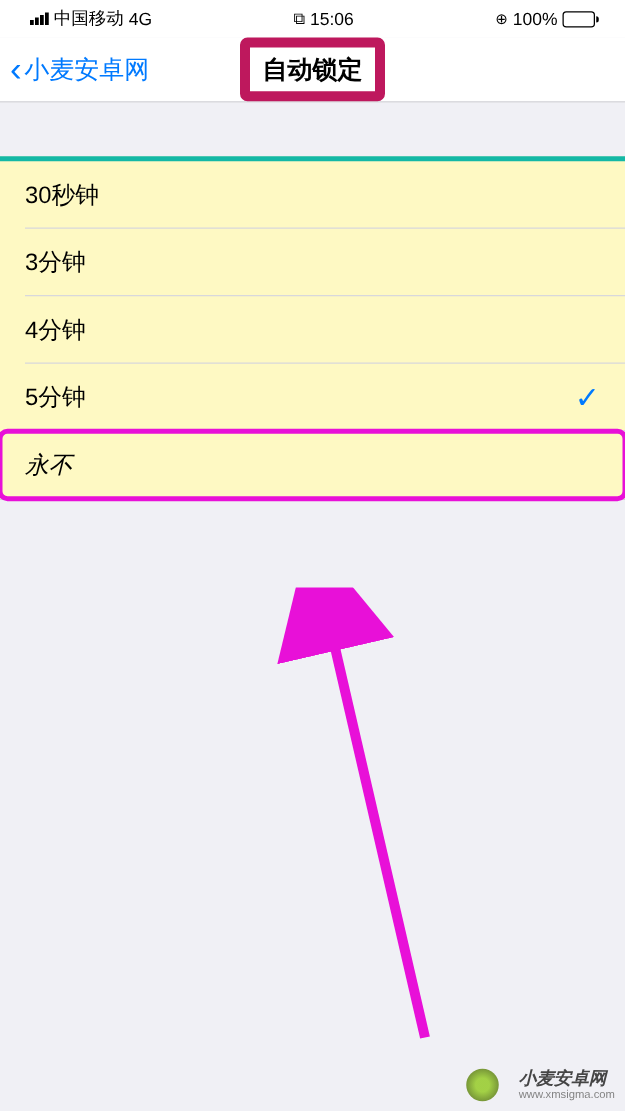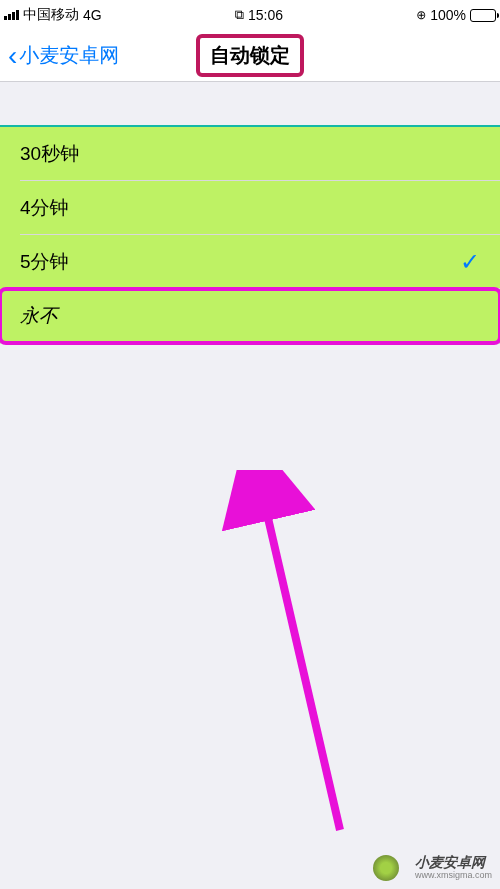--- a/index.html
+++ b/index.html
@@ -11,21 +11,21 @@
       position: relative;
       overflow: hidden;
     }
     .status-bar {
       width: 100%;
       height: 30px;
       background: #fff;
       display: flex;
       align-items: center;
       justify-content: space-between;
-      padding: 0 4px;
+      padding: 0 24px;
       font-size: 14px;
       color: #000;
     }
     .status-left { display: flex; align-items: center; gap: 4px; }
     .status-center { display: flex; align-items: center; gap: 4px; font-weight: 500; }
     .status-right { display: flex; align-items: center; gap: 4px; }
     .signal-bars { display: inline-flex; align-items: flex-end; gap: 1px; }
     .signal-bars span { width: 3px; background: #000; display: inline-block; }
     .signal-bars span:nth-child(1){height:4px;}
     .signal-bars span:nth-child(2){height:6px;}
@@ -58,25 +58,25 @@
     .back-chevron { font-size: 28px; line-height: 1; margin-right: 2px; font-weight: 300;}
     .nav-title {
       position: absolute;
       left: 50%;
       transform: translateX(-50%);
       font-size: 20px;
       font-weight: 600;
       color: #000;
       padding: 4px 10px;
     }
-    .highlight-title { border: 4px solid #be185d; border-radius: 6px; }
+    .highlight-title { border: 8px solid #be185d; border-radius: 6px; }
 
     .spacer { height: 43px; background: #f0f0f5; }
 
-    .list { background: #bef264; border-top: 2px solid #14b8a6; border-bottom: 1px solid #d0d0d5; }
+    .list { background: #fef9c3; border-top: 4px solid #14b8a6; border-bottom: 1px solid #d0d0d5; }
     .list-item {
       height: 54px;
       display: flex;
       align-items: center;
       justify-content: space-between;
       padding: 0 20px;
       font-size: 19px;
       color: #000;
       cursor: pointer;
       position: relative;
@@ -147,20 +147,23 @@
   <div class="nav-title highlight-title">自动锁定</div>
 </div>
 
 <div class="spacer"></div>
 
 <div class="list" id="options-list">
     <div class="list-item">
       <span>30秒钟</span>
     </div>
     <div class="list-item">
+      <span>3分钟</span>
+    </div>
+    <div class="list-item">
       <span>4分钟</span>
     </div>
     <div class="list-item">
       <span>5分钟</span>
       <span class="check">✓</span>
     </div>
     <div class="list-item highlight-row">
       <span>永不</span>
     </div>
   </div>

